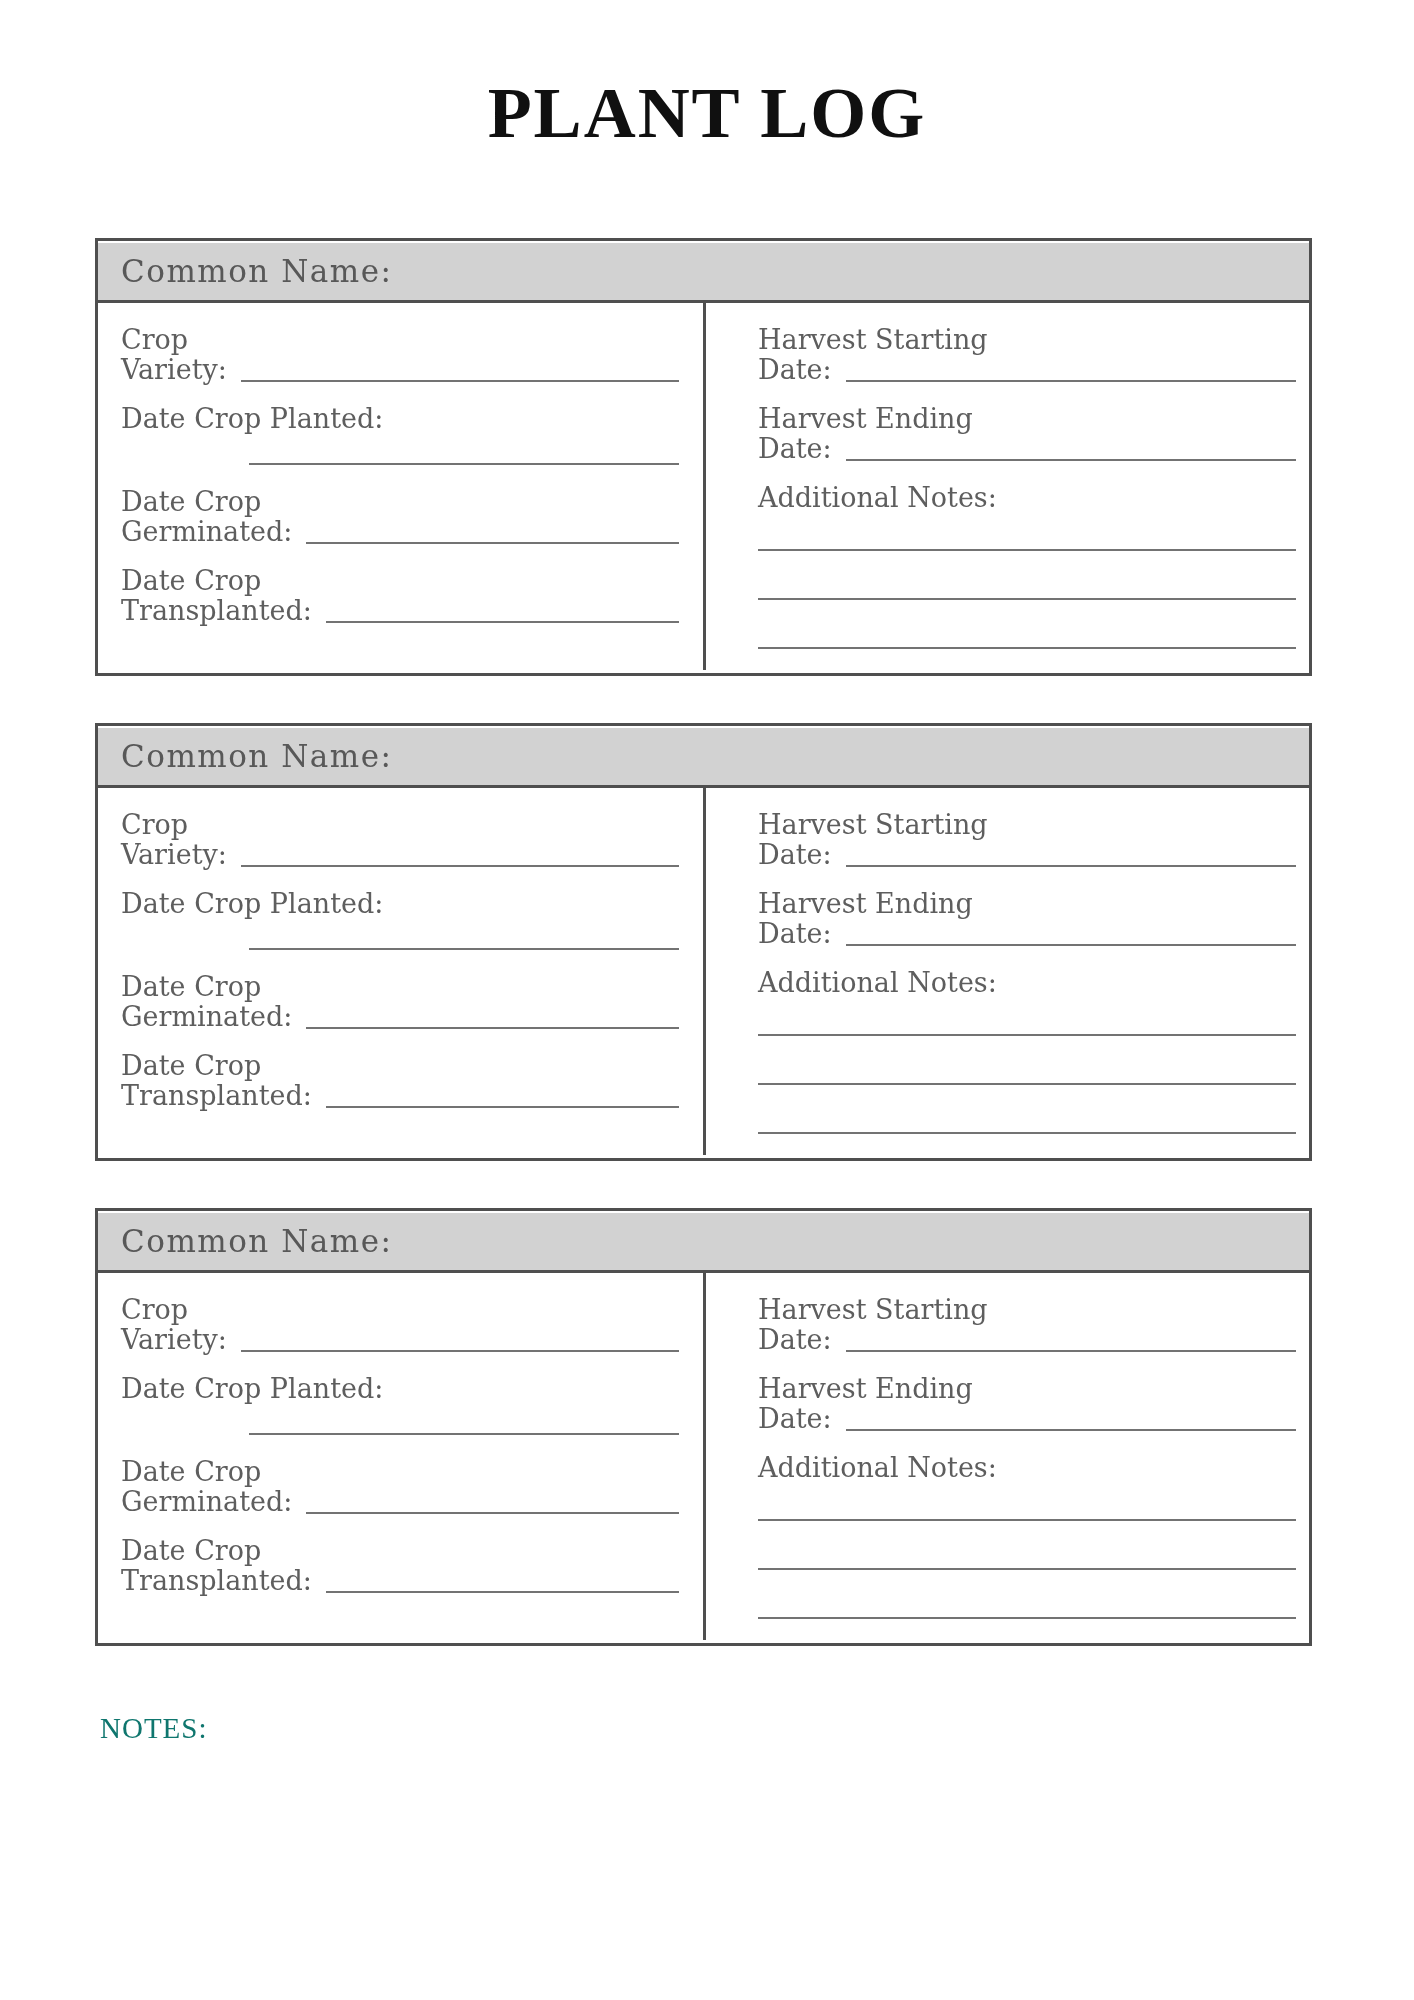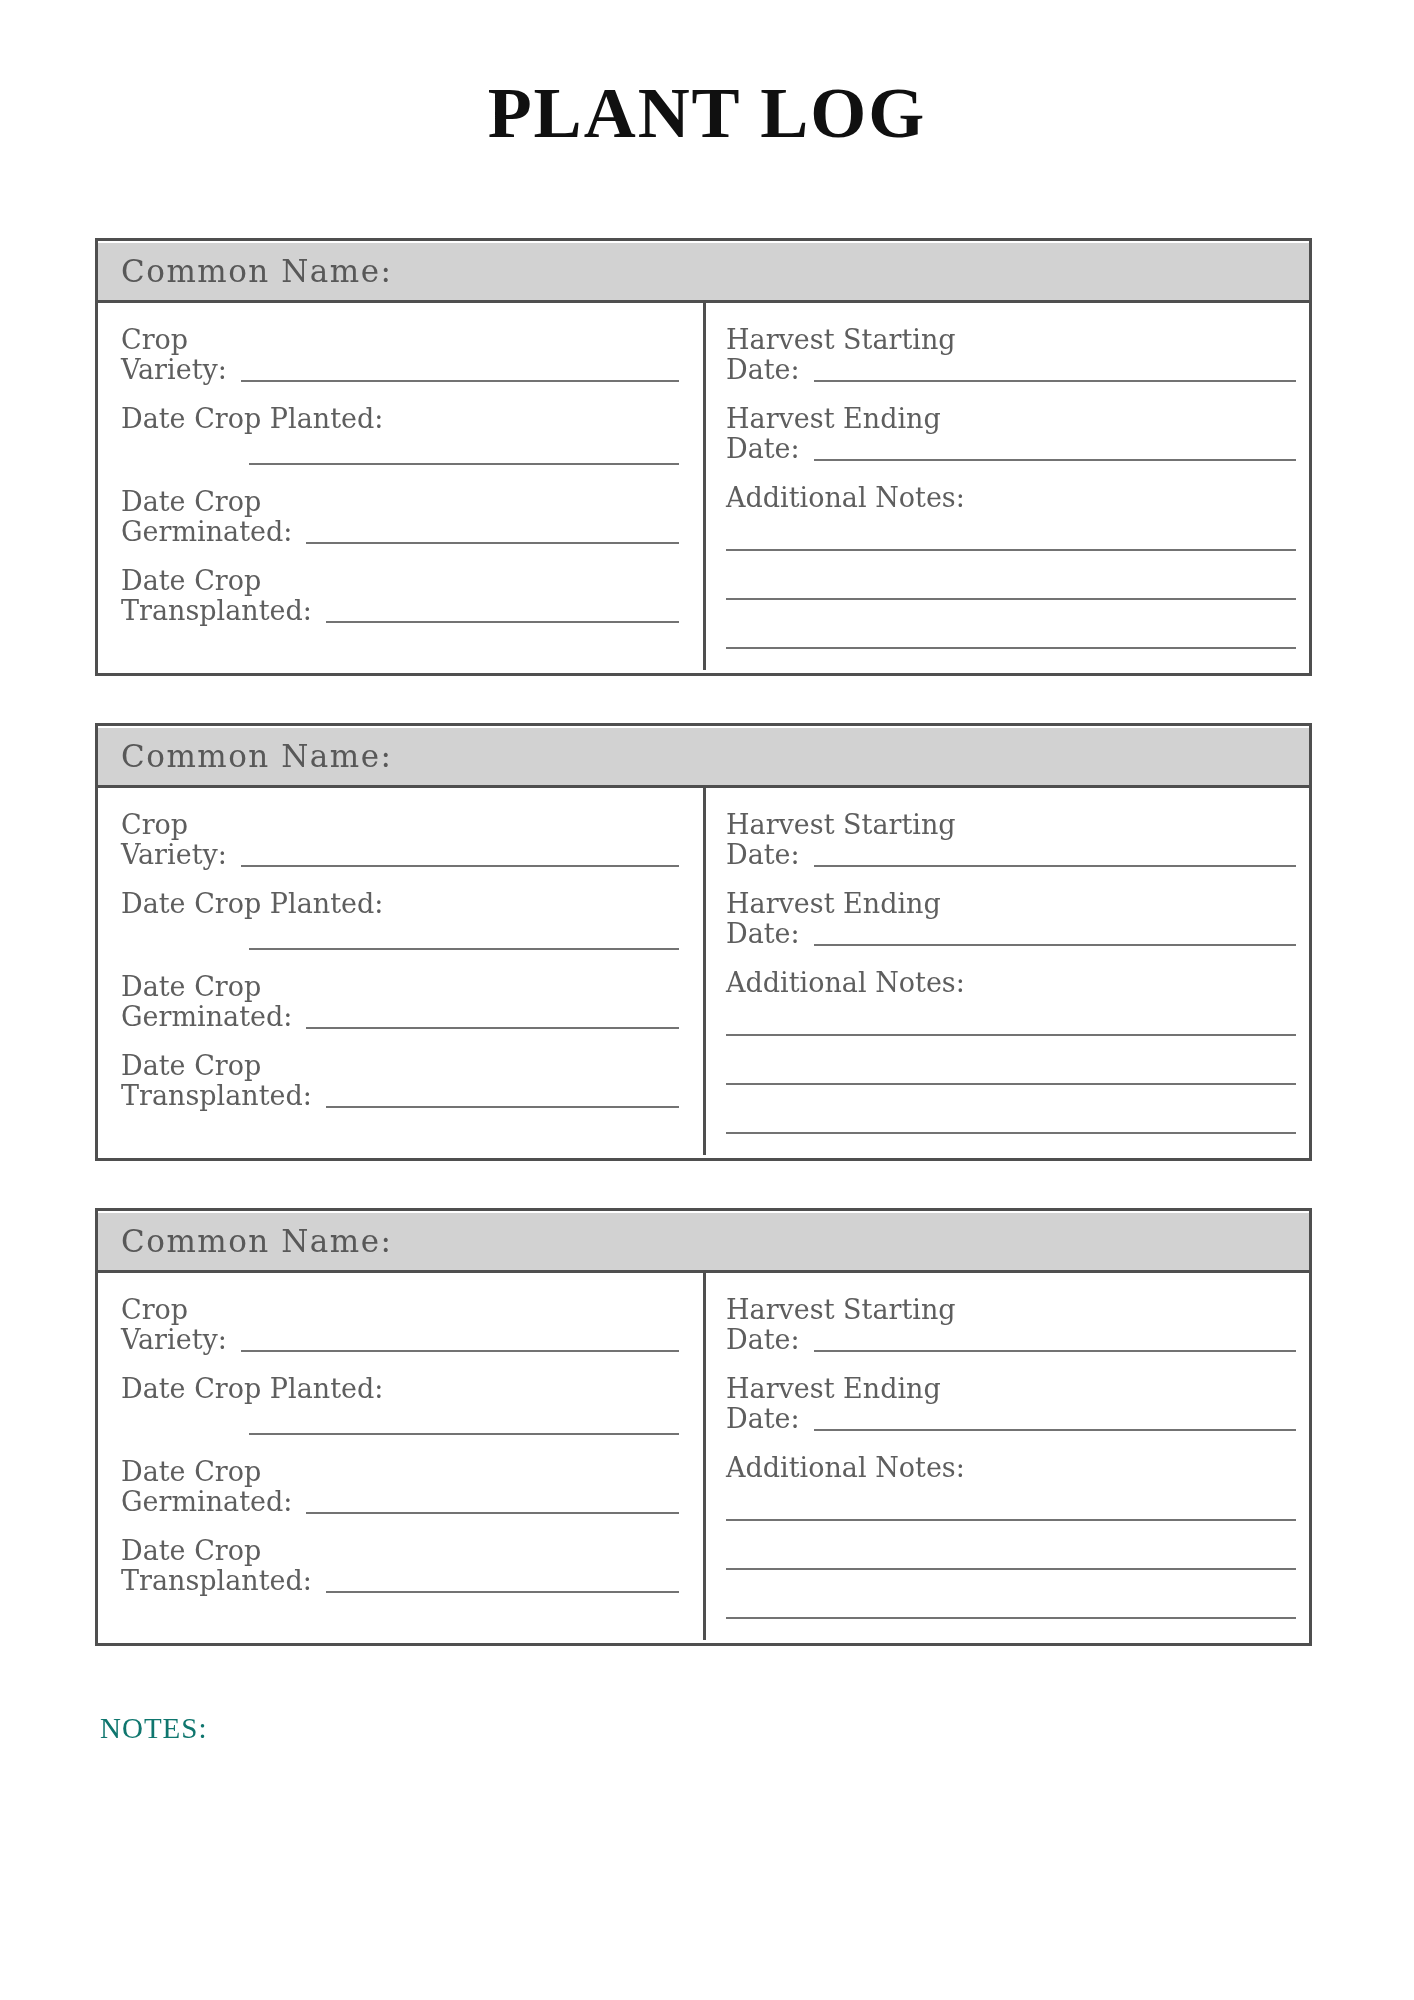--- a/index.html
+++ b/index.html
@@ -29,21 +29,21 @@
     height:60px;
     background:#d2d2d2;
     border-bottom:3px solid #4f4f4f;
     display:flex; align-items:center;
     padding-left:23px;
     font-size:31px; letter-spacing:1.5px;
     color:#585858;
     gap:36px;
   }
   .header-input { flex:1; height:100%; }
-  .card-body { display:flex; height:367px; }
+  .card-body { display:flex; height:367px;gap:32px; }
   .col { }
   .col.left {
     width:608px;
     border-right:3px solid #4f4f4f;
     padding:22px 24px 0 23px;
   }
   .col.right {
     flex:1;
     padding:22px 13px 0 20px;
   }

